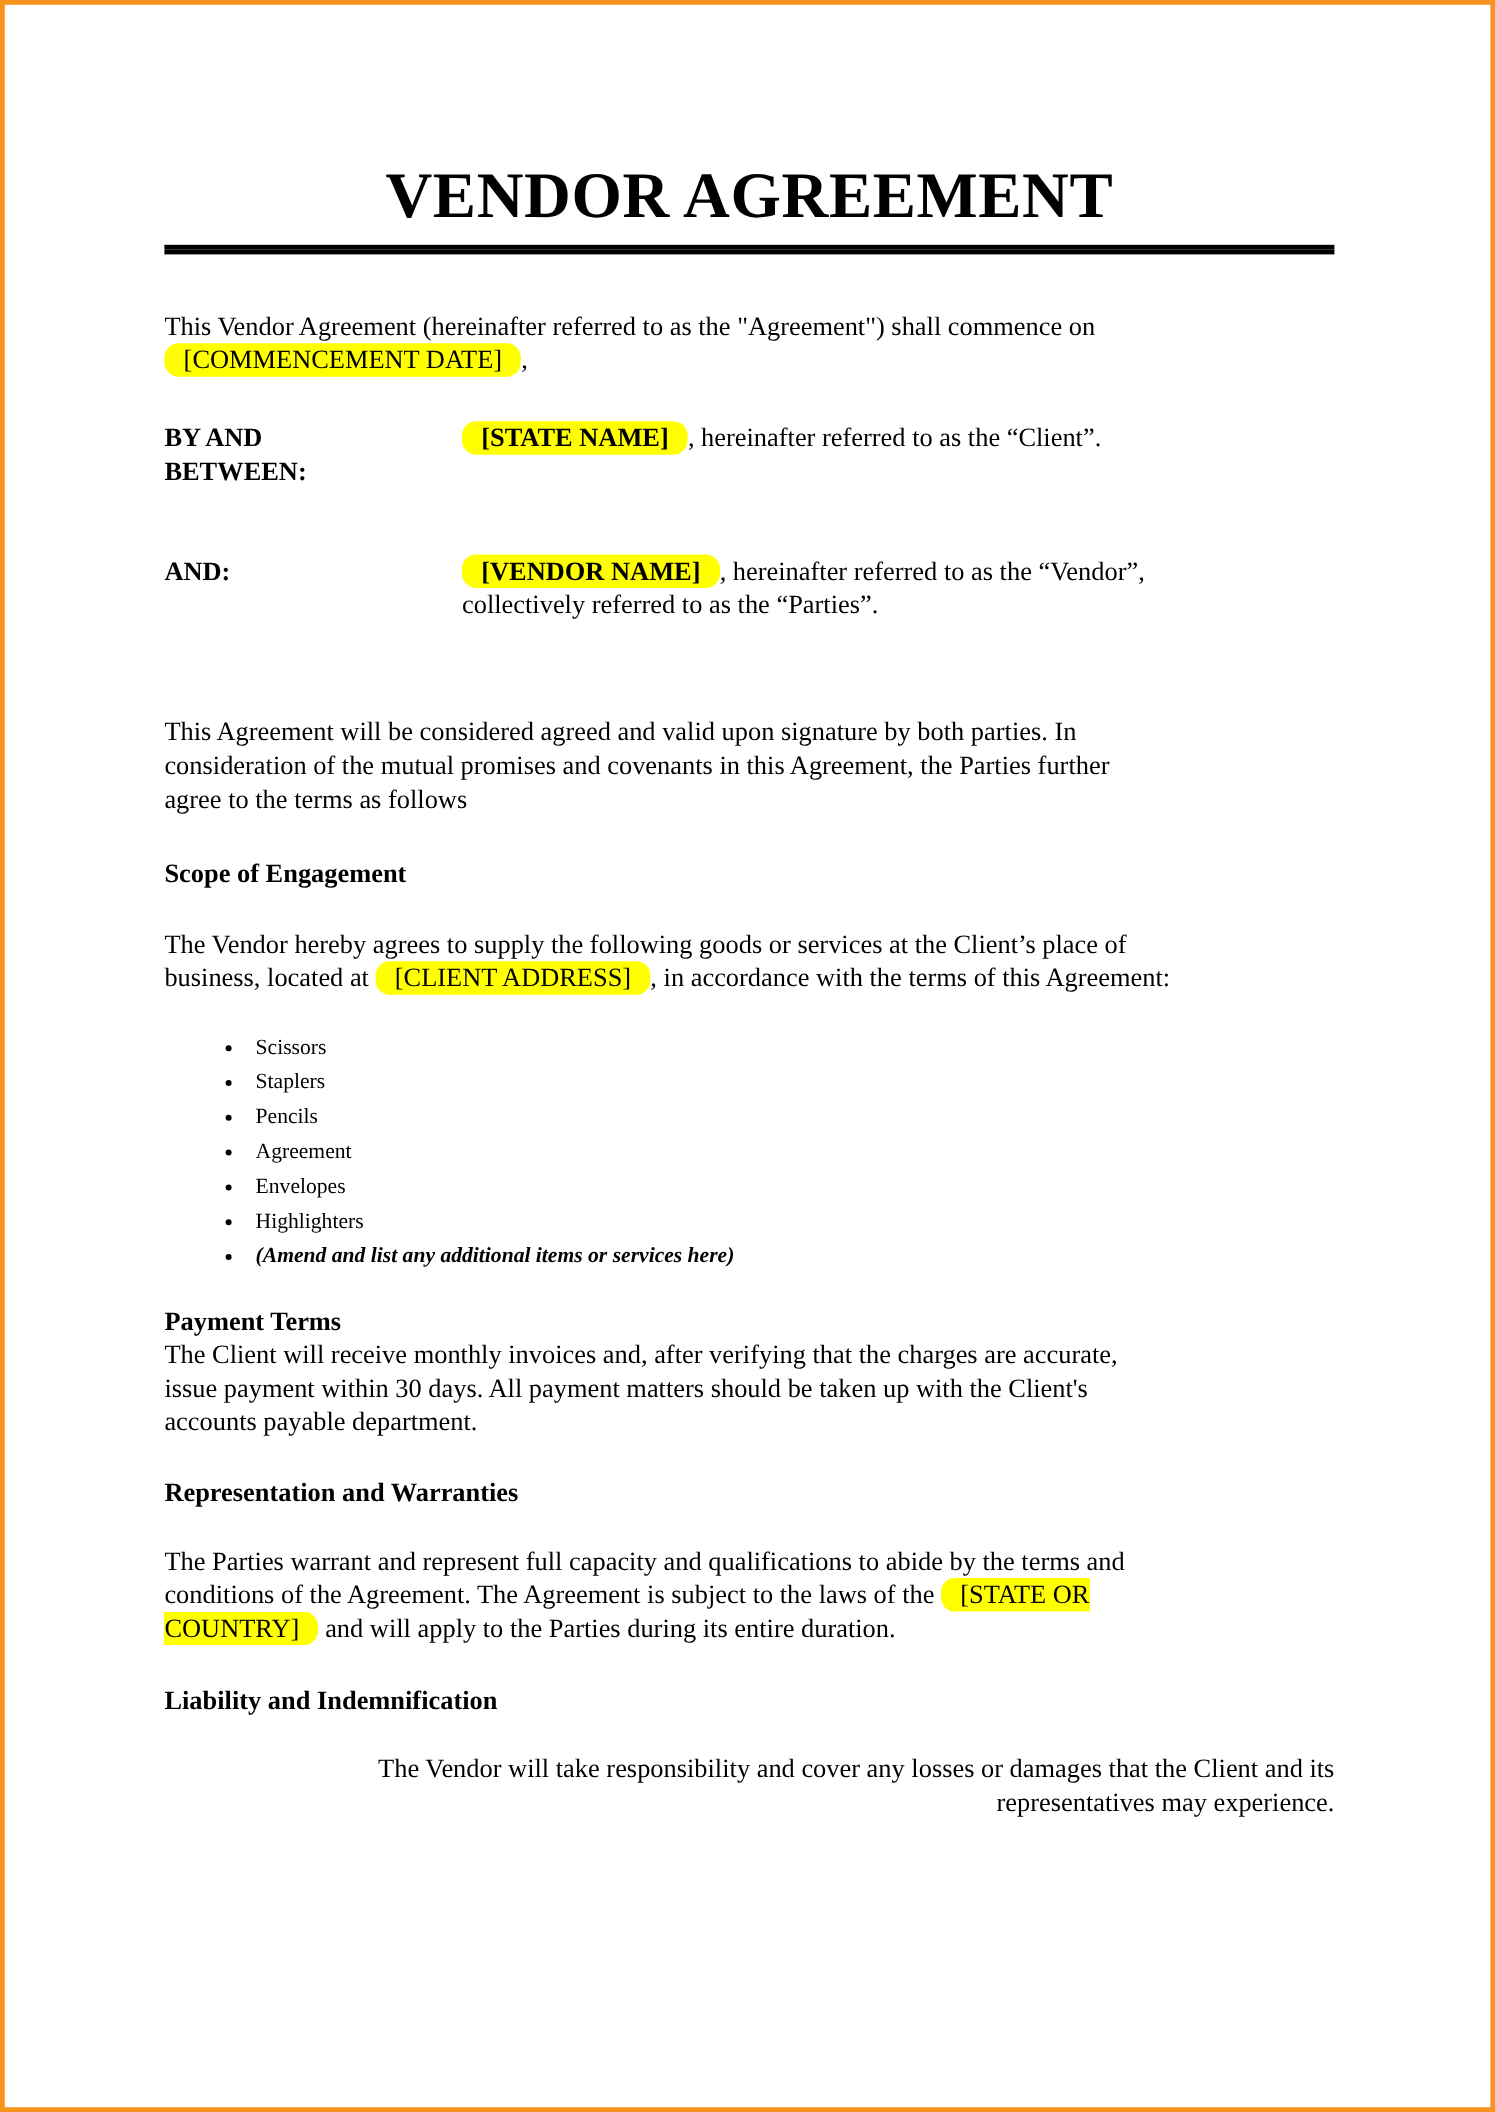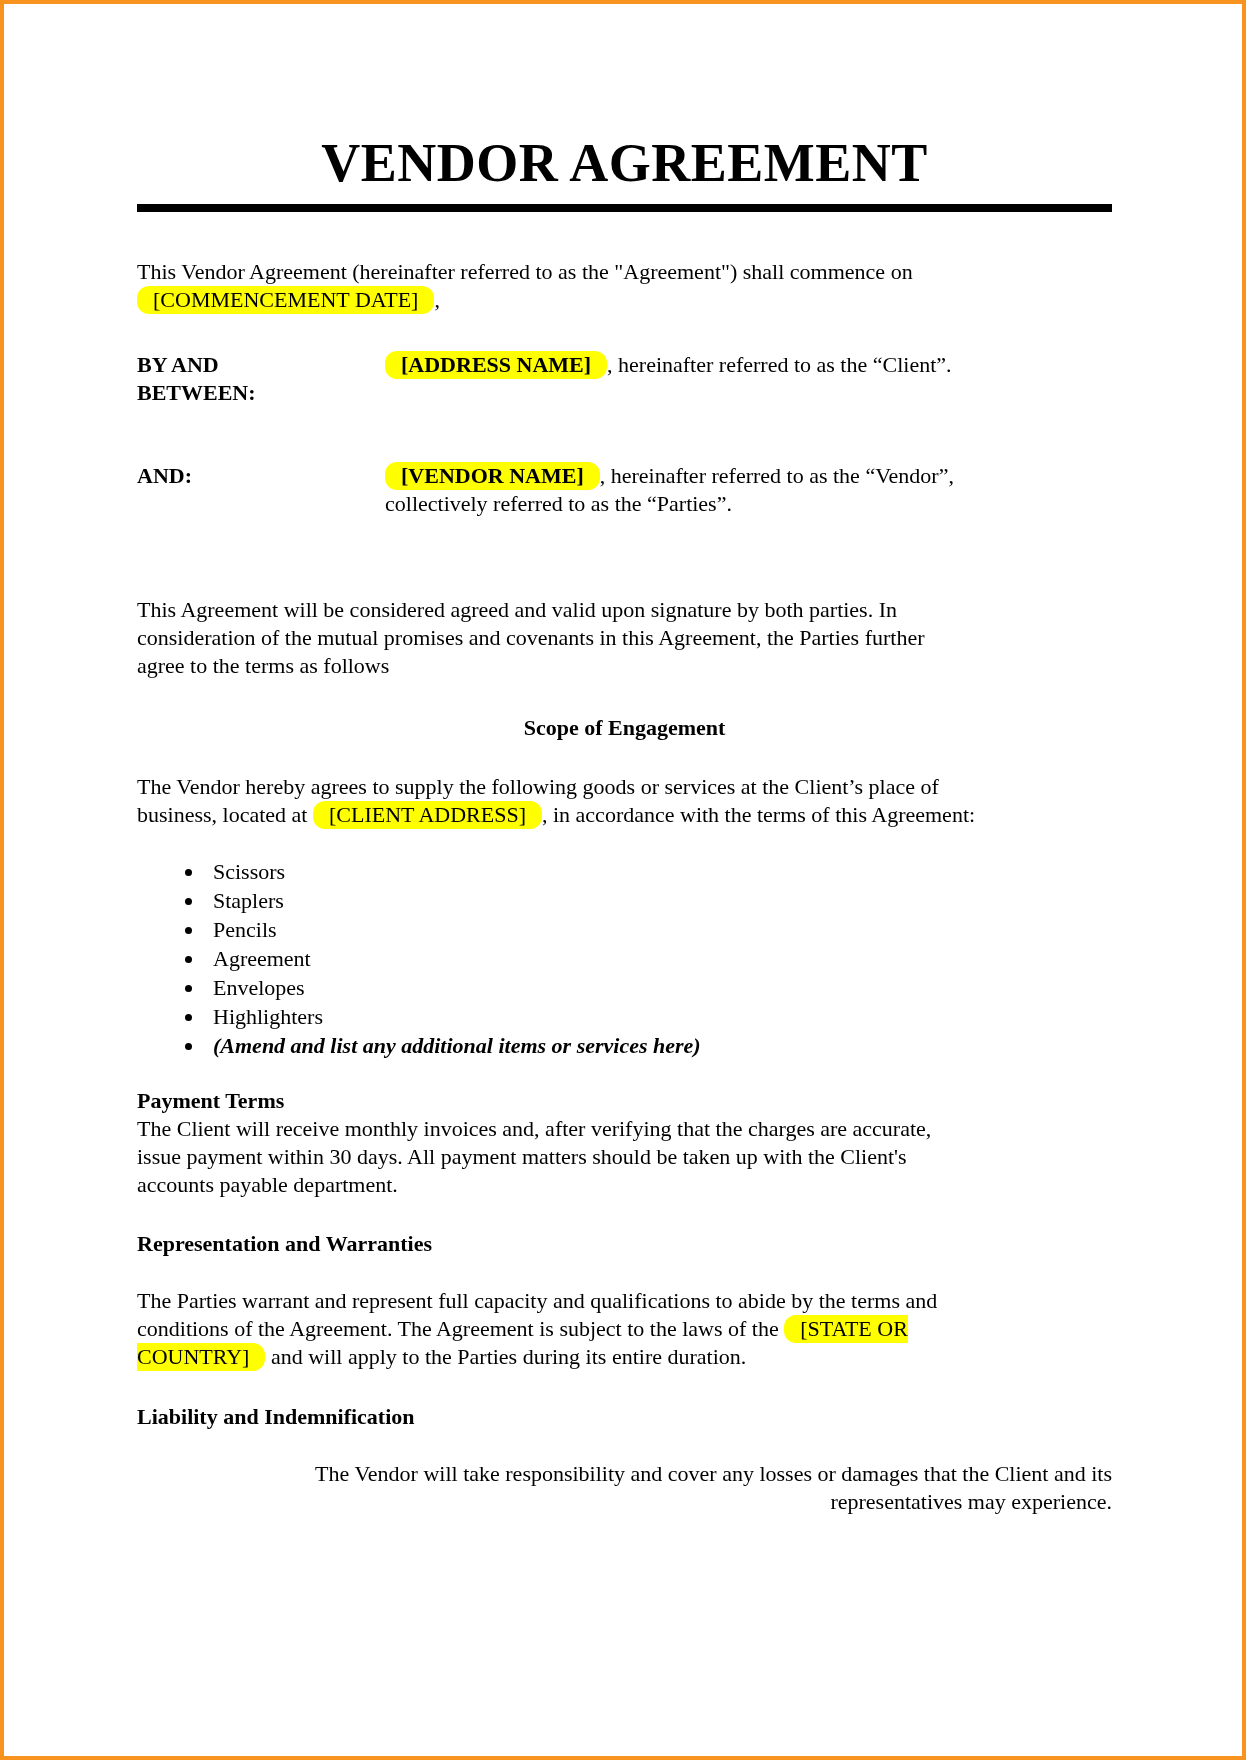--- a/index.html
+++ b/index.html
@@ -58,25 +58,25 @@
   .party-label {
     width: 248px;
     padding-right: 78px;
     font-size: 22px;
     line-height: 28px;
     font-weight: bold;
     flex: none;
   }
   .party-value { flex: 1; }
   .validity       { margin-top: 78px; }
-  .h-scope        { margin-top: 34px; text-align: center; }
+  .h-scope        { margin-top: 34px; }
   .p-scope        { margin-top: 31px; }
   ul.supply-list  { margin-top: 29px; padding-left: 68px; list-style: disc outside; }
   ul.supply-list li {
-    font-size: 22px;
+    font-size: 18px;
     line-height: 28px;
     margin-bottom: 1px;
     padding-left: 8px;
   }
   ul.supply-list li.amend { font-weight: bold; font-style: italic; }
   .h-payment      { margin-top: 27px; }
   .p-payment      { }
   .h-rep          { margin-top: 31px; }
   .p-rep          { margin-top: 29px; }
   .h-liab         { margin-top: 32px; }
@@ -86,21 +86,21 @@
 <body>
 
 <h1 class="doc-title">VENDOR AGREEMENT</h1>
 <div class="double-rule"></div>
 
 <p class="body-text intro"><span>This Vendor Agreement (hereinafter referred to as the "Agreement") shall commence on
 </span><mark class="hl">[COMMENCEMENT DATE]</mark><span>,</span></p>
 
 <div class="party-row first">
   <div class="party-label">BY AND BETWEEN:</div>
-  <div class="party-value body-text"><mark class="hl bold">[ADDRESS NAME]</mark><span>, hereinafter referred to as the “Client”.</span></div>
+  <div class="party-value body-text"><mark class="hl bold">[STATE NAME]</mark><span>, hereinafter referred to as the “Client”.</span></div>
 </div>
 
 <div class="party-row second">
   <div class="party-label">AND:</div>
   <div class="party-value body-text"><mark class="hl bold">[VENDOR NAME]</mark><span>, hereinafter referred to as the “Vendor”,
 collectively referred to as the “Parties”.</span></div>
 </div>
 
 <p class="body-text validity">This Agreement will be considered agreed and valid upon signature by both parties. In
 consideration of the mutual promises and covenants in this Agreement, the Parties further

